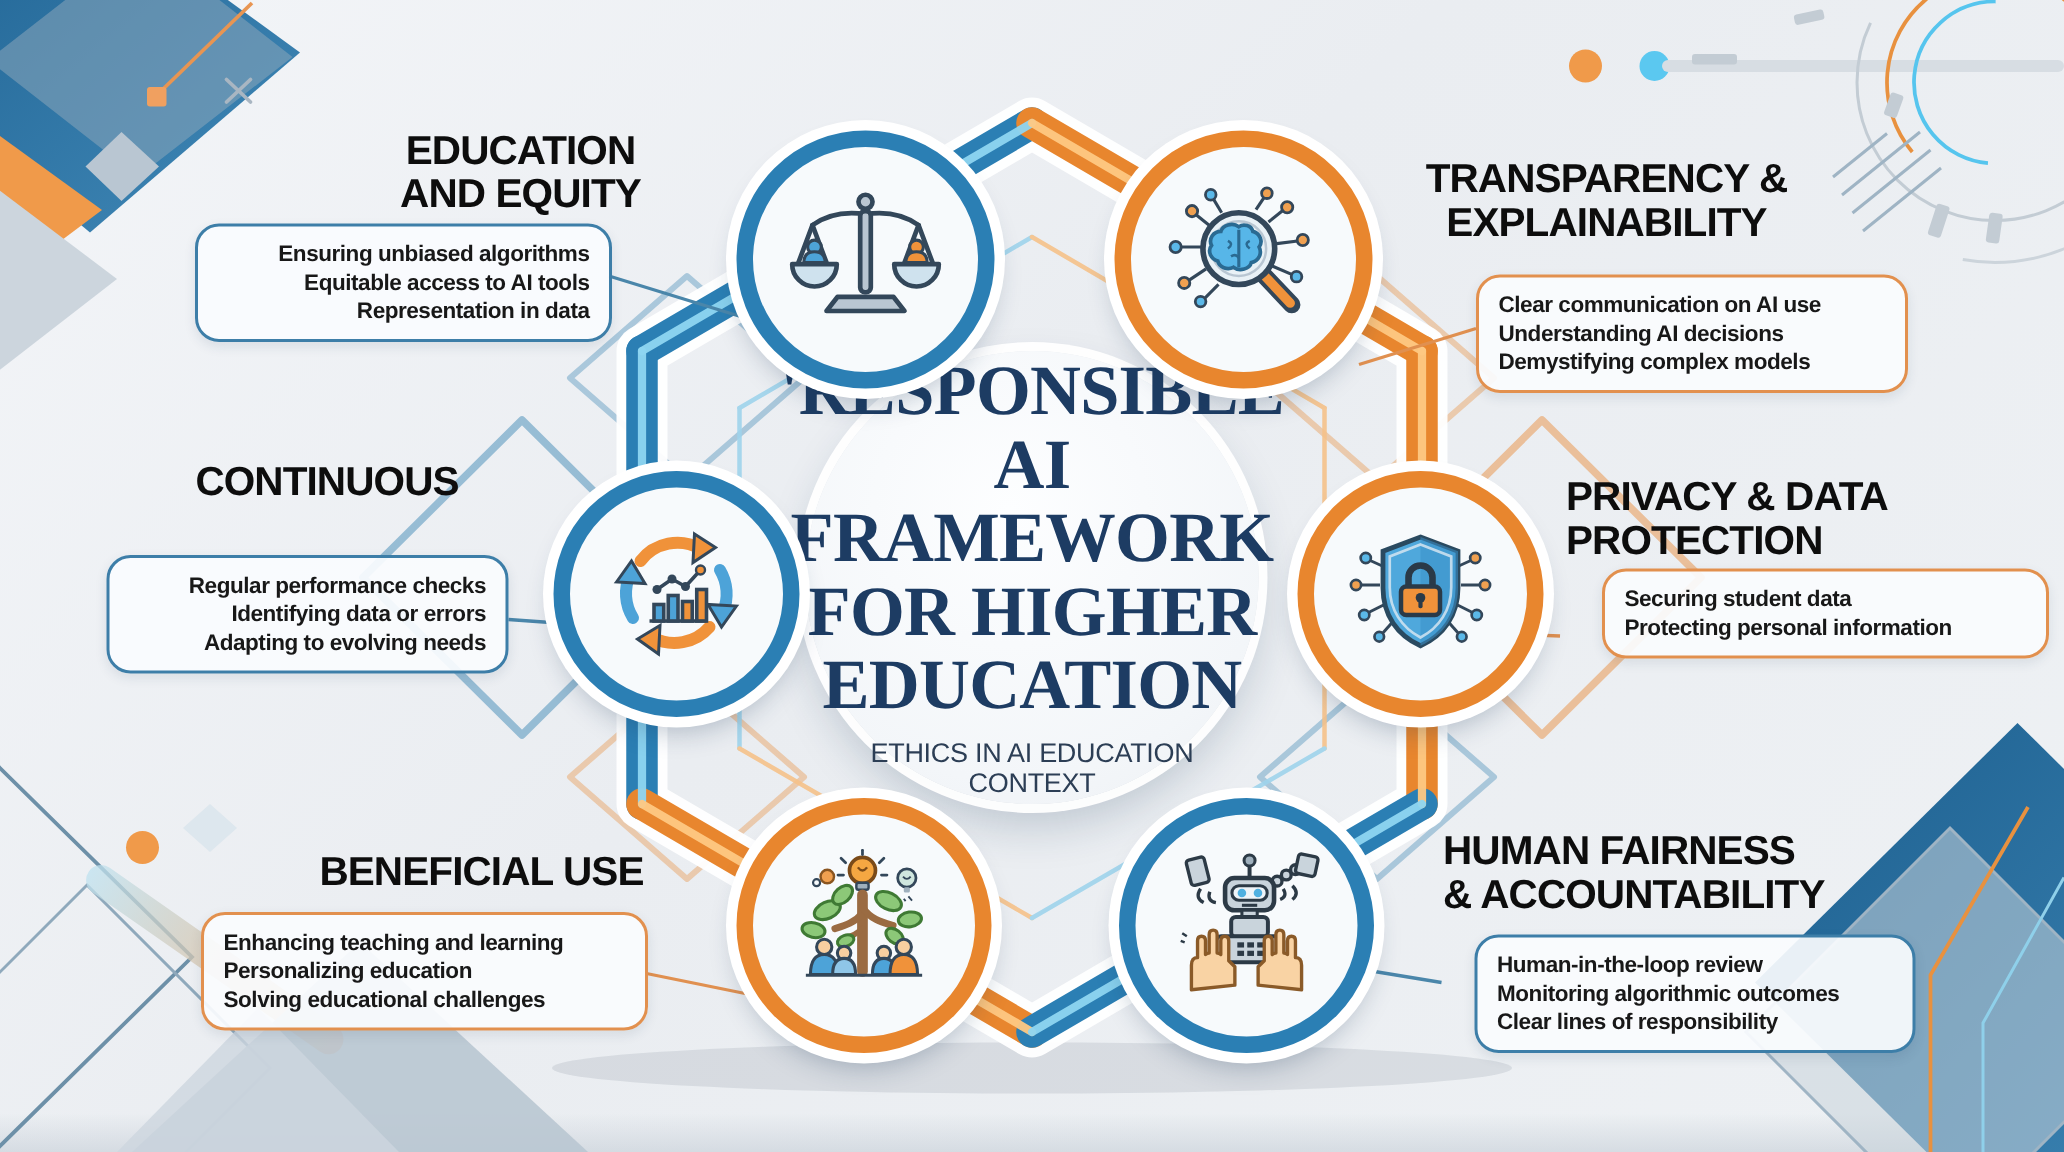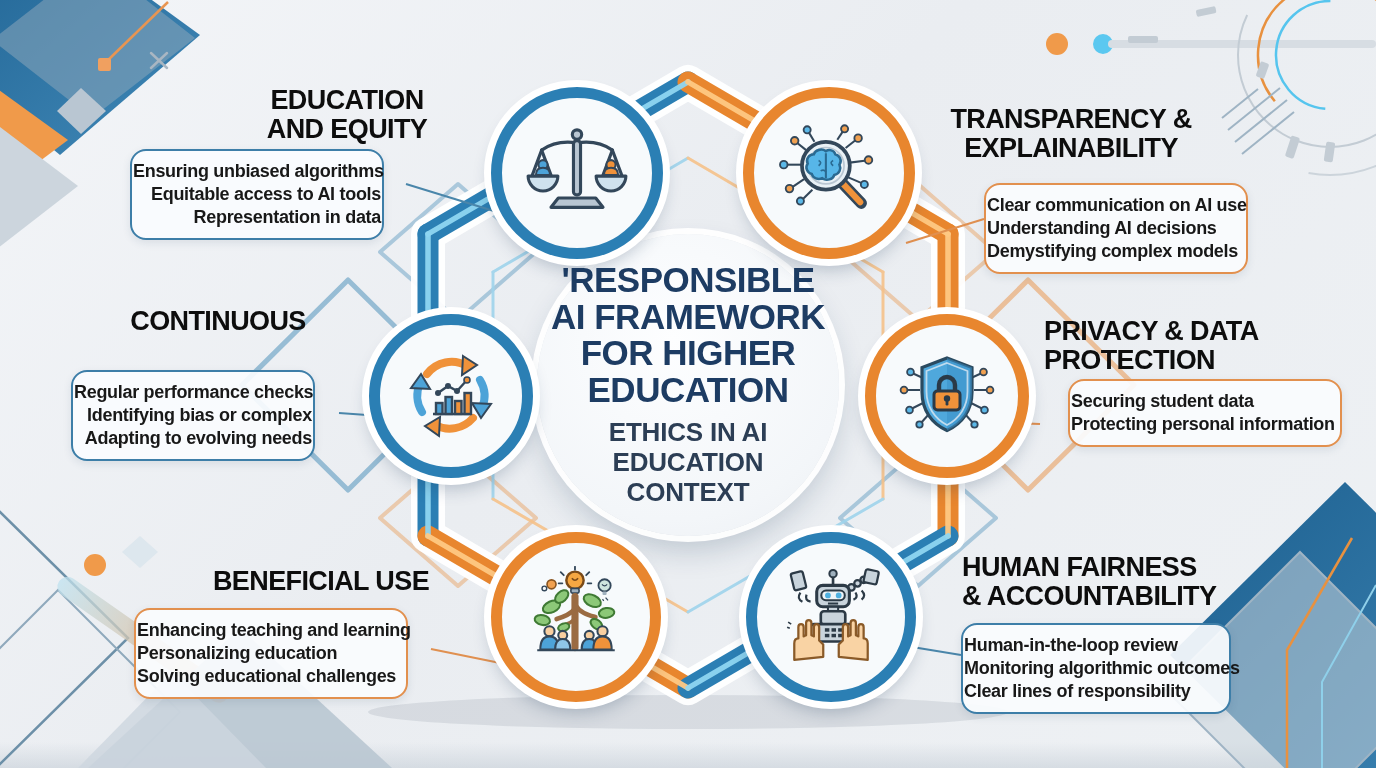--- a/index.html
+++ b/index.html
@@ -25,52 +25,52 @@
   .medallion svg{display:block;}
 
   
   .center-circle{
     position:absolute;left:537px;top:234px;width:302px;height:302px;border-radius:50%;
     background:radial-gradient(circle at 45% 35%,#fdfeff 0%,#f3f6f9 70%,#eceff3 100%);
     box-shadow:0 0 0 6px rgba(255,255,255,.95),0 14px 30px rgba(25,55,85,.22);
     z-index:2;display:flex;flex-direction:column;align-items:center;justify-content:center;
     text-align:center;
   }
-  .center-title{color:#1d3c63;font-weight:800;font-size:35px;line-height:1.04;letter-spacing:-.5px;}
+  .center-title{color:#1d3c63;font-weight:800;font-size:47px;line-height:1.04;letter-spacing:-.5px;font-family:Liberation Serif, serif;}
   .center-title span{display:block;}
-  .center-sub{margin-top:10px;color:#2c3e55;font-weight:700;font-size:26px;line-height:1.15;letter-spacing:-.2px;}
+  .center-sub{margin-top:10px;color:#2c3e55;font-weight:400;font-size:18px;line-height:1.15;letter-spacing:-.2px;}
   .center-sub span{display:block;}
 
   
   .heading{position:absolute;z-index:4;color:#0d0d0d;font-weight:800;font-size:27px;line-height:1.07;letter-spacing:-.6px;}
   .heading span{display:block;}
   .h-center{text-align:center;}
   .h-left{text-align:left;}
   .h-fairness{left:197px;top:86px;width:300px;}
   .h-transparency{left:940px;top:105px;width:262px;}
   .h-monitoring{left:94px;top:307px;width:248px;}
   .h-privacy{left:1044px;top:317px;width:300px;}
   .h-beneficial{left:196px;top:567px;width:250px;}
   .h-oversight{left:962px;top:553px;width:300px;}
 
   
   .callout{
     position:absolute;z-index:4;border-radius:16px;background:rgba(250,252,254,.92);
-    padding:9px 1px;font-size:18px;font-weight:700;color:#181818;line-height:1.27;
+    padding:9px 13px;font-size:15px;font-weight:700;color:#181818;line-height:1.27;
     letter-spacing:-.3px;box-shadow:0 3px 8px rgba(30,60,90,.10);white-space:nowrap;
   }
   .callout.blue{border:2.5px solid #3d7ea8;}
   .callout.orange{border:2.5px solid #e2904e;}
   .callout span{display:block;}
   .b-fairness{left:130px;top:149px;width:248px;text-align:right;}
   .b-transparency{left:984px;top:183px;width:258px;text-align:left;}
   .b-monitoring{left:71px;top:370px;width:238px;text-align:right;}
   .b-privacy{left:1040px;top:379px;width:268px;text-align:left;margin-left:28px;}
   .b-beneficial{left:134px;top:608px;width:268px;text-align:left;}
-  .b-oversight{left:961px;top:623px;width:264px;text-align:left;}
+  .b-oversight{left:983px;top:623px;width:264px;text-align:left;}
 
   .floor{
     position:absolute;left:0;bottom:0;width:1376px;height:26px;z-index:0;
     background:linear-gradient(180deg,rgba(200,208,216,0) 0%,rgba(195,204,213,.55) 100%);
   }
 </style>
 </head>
 <body>
 
 <div class="stage">
@@ -441,21 +441,21 @@
     <span>Equitable access to AI tools</span>
     <span>Representation in data</span>
   </div>
   <div class="callout orange b-transparency">
     <span>Clear communication on AI use</span>
     <span>Understanding AI decisions</span>
     <span>Demystifying complex models</span>
   </div>
   <div class="callout blue b-monitoring">
     <span>Regular performance checks</span>
-    <span>Identifying bias or complex</span>
+    <span>Identifying data or errors</span>
     <span>Adapting to evolving needs</span>
   </div>
   <div class="callout orange b-privacy">
     <span>Securing student data</span>
     <span>Protecting personal information</span>
   </div>
   <div class="callout orange b-beneficial">
     <span>Enhancing teaching and learning</span>
     <span>Personalizing education</span>
     <span>Solving educational challenges</span>

